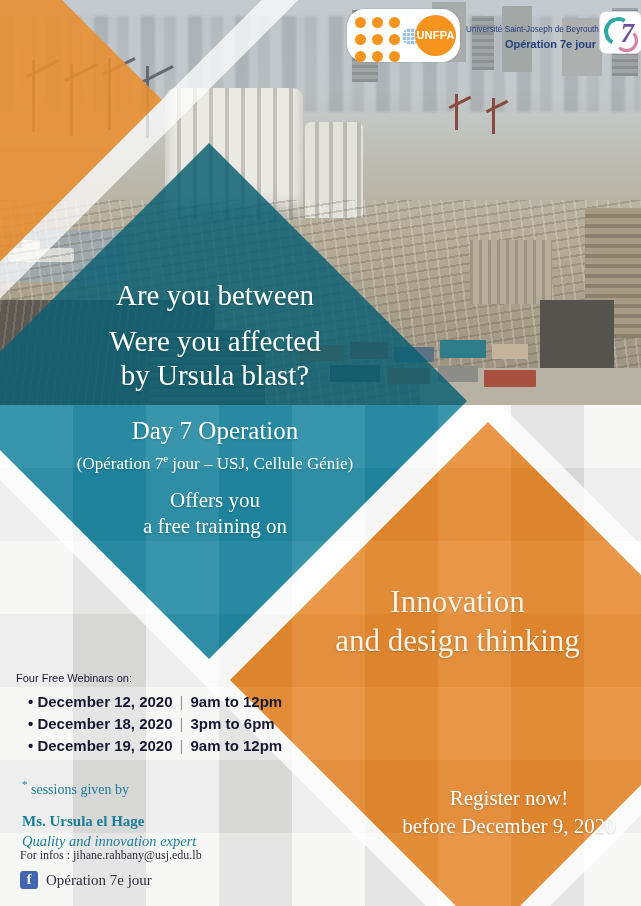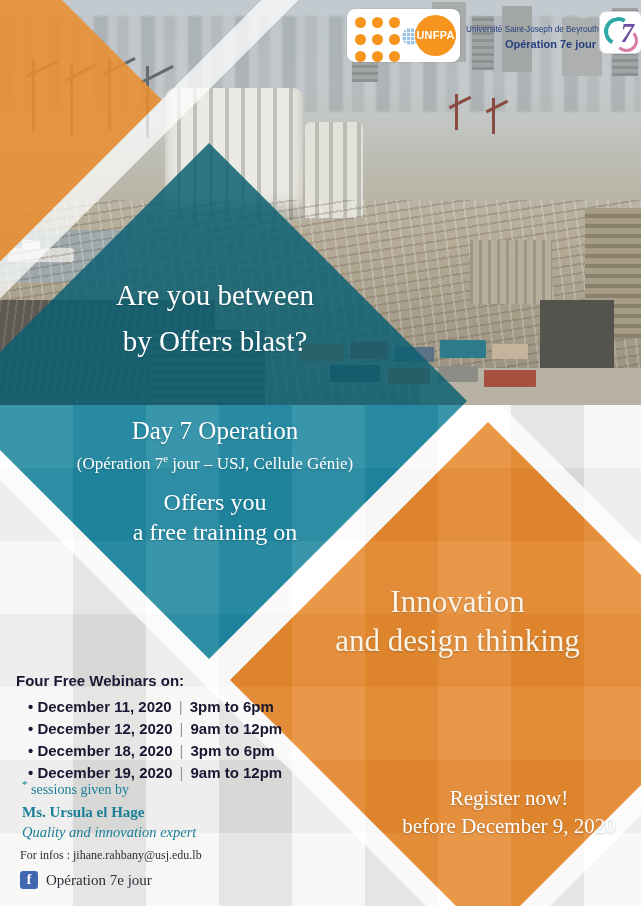--- a/index.html
+++ b/index.html
@@ -74,41 +74,41 @@
                repeating-linear-gradient(0deg, rgba(255,255,255,.05) 0 73px, rgba(0,0,0,.015) 73px 146px);}
 
   
   .content{position:absolute;inset:0;z-index:4;}
   .ctext{position:absolute;color:#fff;text-align:center;text-shadow:0 1px 2px rgba(0,40,50,.25);}
   .q1{left:35px;top:246px;width:360px;font-size:29px;line-height:1.18;margin-top:32px;}
   .q2{left:35px;top:324px;width:360px;font-size:29px;line-height:1.18;}
   .band-title{left:35px;top:417px;width:360px;font-size:25px;}
   .band-sub{left:10px;top:452px;width:410px;font-size:17px;}
   .band-sub sup{font-size:11px;}
-  .band-offer{left:35px;top:487px;width:360px;font-size:24px;line-height:1.25;}
+  .band-offer{left:35px;top:487px;width:360px;font-size:21px;line-height:1.25;}
   .innovation{left:240px;top:582px;width:435px;font-size:31px;line-height:1.26;color:#FBF3E4;}
   .register{left:350px;top:785px;width:318px;font-size:21px;line-height:1.32;}
 
   .webinars{position:absolute;left:16px;top:672px;font-family:"Liberation Sans",sans-serif;color:#181833;}
-  .wb-head{font-size:15px;font-weight:bold;margin-bottom:7px;}
+  .wb-head{font-size:11px;font-weight:normal;margin-bottom:7px;}
   .wb-item{font-size:15px;font-weight:bold;line-height:22px;padding-left:12px;white-space:nowrap;}
   .wb-sep{color:#9a9a9a;font-weight:normal;padding:0 7px;}
   .sessions{position:absolute;left:22px;top:779px;color:#1A7F98;font-size:14px;line-height:1.0;}
   .ss-note{font-size:14px;}
   .ss-note sup{font-size:11px;}
-  .ss-name{font-size:15px;font-weight:bold;margin-top:8px;}
+  .ss-name{font-size:15px;font-weight:bold;margin-top:17px;}
   .ss-role{font-size:14.5px;font-style:italic;margin-top:5px;}
   .infos{position:absolute;left:20px;top:848px;font-size:12px;color:#2e2e3c;}
   .fb-row{position:absolute;left:20px;top:871px;display:flex;align-items:center;gap:8px;color:#2e2e3c;font-size:15px;}
   .fb-icon{width:18px;height:18px;background:#4267B2;border-radius:3px;color:#fff;
     font:bold 14px/18px "Liberation Serif",serif;text-align:center;}
 
   
   .logos{position:absolute;inset:0;z-index:5;}
-  .unfpa{position:absolute;left:347px;top:9px;width:113px;height:53px;background:#fff;border-radius:8px;box-shadow:0 0 2px rgba(0,0,0,.2);}
+  .unfpa{position:absolute;left:347px;top:9px;width:113px;height:53px;background:#fff;border-radius:18px;box-shadow:0 0 2px rgba(0,0,0,.2);}
   .dotgrid{position:absolute;left:8px;top:8px;display:grid;grid-template-columns:repeat(3,11px);grid-gap:6px;}
   .dot{width:11px;height:11px;border-radius:50%;background:#F7941D;}
   .un-emblem{position:absolute;left:55px;top:19px;width:17px;height:17px;border-radius:50%;background:#9CC3E5;overflow:hidden;}
   .un-emblem:after{content:"";position:absolute;inset:0;border-radius:50%;
     background:linear-gradient(rgba(255,255,255,.85) 1px, transparent 1px) 0 4px/100% 4px,
                linear-gradient(90deg, rgba(255,255,255,.85) 1px, transparent 1px) 4px 0/4px 100%;}
   .unfpa-circle{position:absolute;right:4px;top:6px;width:41px;height:41px;border-radius:50%;background:#F7941D;
     color:#fff;font:bold 11px/41px "Liberation Sans",sans-serif;text-align:center;letter-spacing:.2px;}
   .usj{position:absolute;left:466px;top:8px;width:130px;color:#26407E;}
   .usj-top{display:flex;align-items:flex-start;}
@@ -175,21 +175,22 @@
     <div class="el ov-teal"></div>
   </div>
 
   <div class="checker"></div>
 
   <div class="content">
     <div class="ctext q1">
       <div>Are you between</div>
     </div>
     <div class="ctext q2">
-      <div>by Offers blast?</div>
+      <div>Were you affected</div>
+      <div>by Ursula blast?</div>
     </div>
 
     <div class="ctext band-title">Day 7 Operation</div>
     <div class="ctext band-sub"><span>(Opération 7</span><sup>e</sup><span> jour – USJ, Cellule Génie)</span></div>
     <div class="ctext band-offer">
       <div>Offers you</div>
       <div>a free training on</div>
     </div>
 
     <div class="ctext innovation">
@@ -197,21 +198,20 @@
       <div>and design thinking</div>
     </div>
 
     <div class="ctext register">
       <div>Register now!</div>
       <div>before December 9, 2020</div>
     </div>
 
     <div class="webinars">
       <div class="wb-head">Four Free Webinars on:</div>
-      <div class="wb-item"><span>•</span> <span>December 11, 2020</span><span class="wb-sep">|</span><span>3pm to 6pm</span></div>
       <div class="wb-item"><span>•</span> <span>December 12, 2020</span><span class="wb-sep">|</span><span>9am to 12pm</span></div>
       <div class="wb-item"><span>•</span> <span>December 18, 2020</span><span class="wb-sep">|</span><span>3pm to 6pm</span></div>
       <div class="wb-item"><span>•</span> <span>December 19, 2020</span><span class="wb-sep">|</span><span>9am to 12pm</span></div>
     </div>
 
     <div class="sessions">
       <div class="ss-note"><sup>*</sup><span> sessions given by</span></div>
       <div class="ss-name">Ms. Ursula el Hage</div>
       <div class="ss-role">Quality and innovation expert</div>
     </div>

